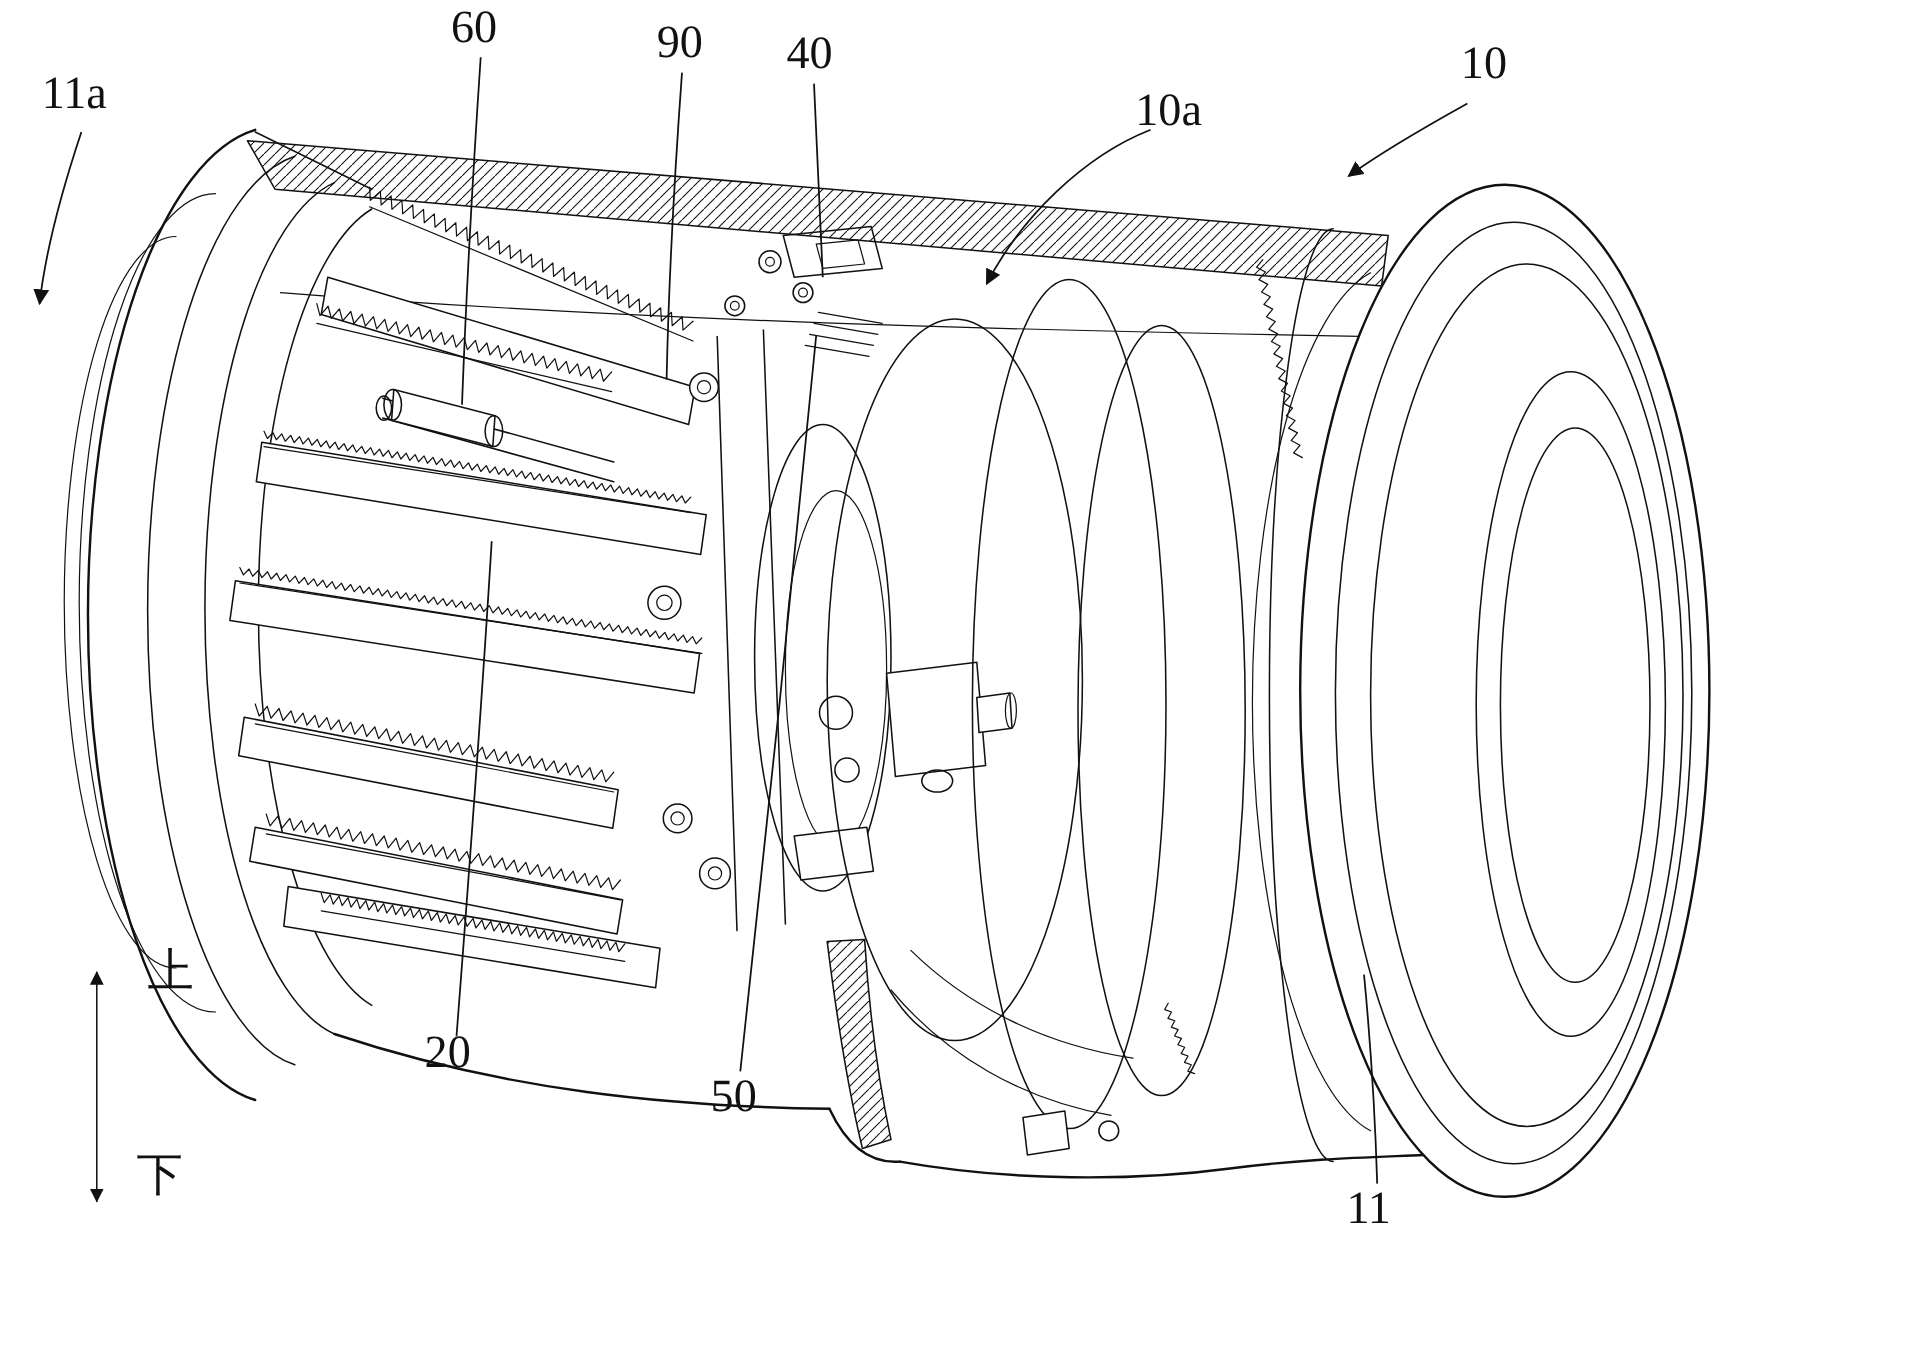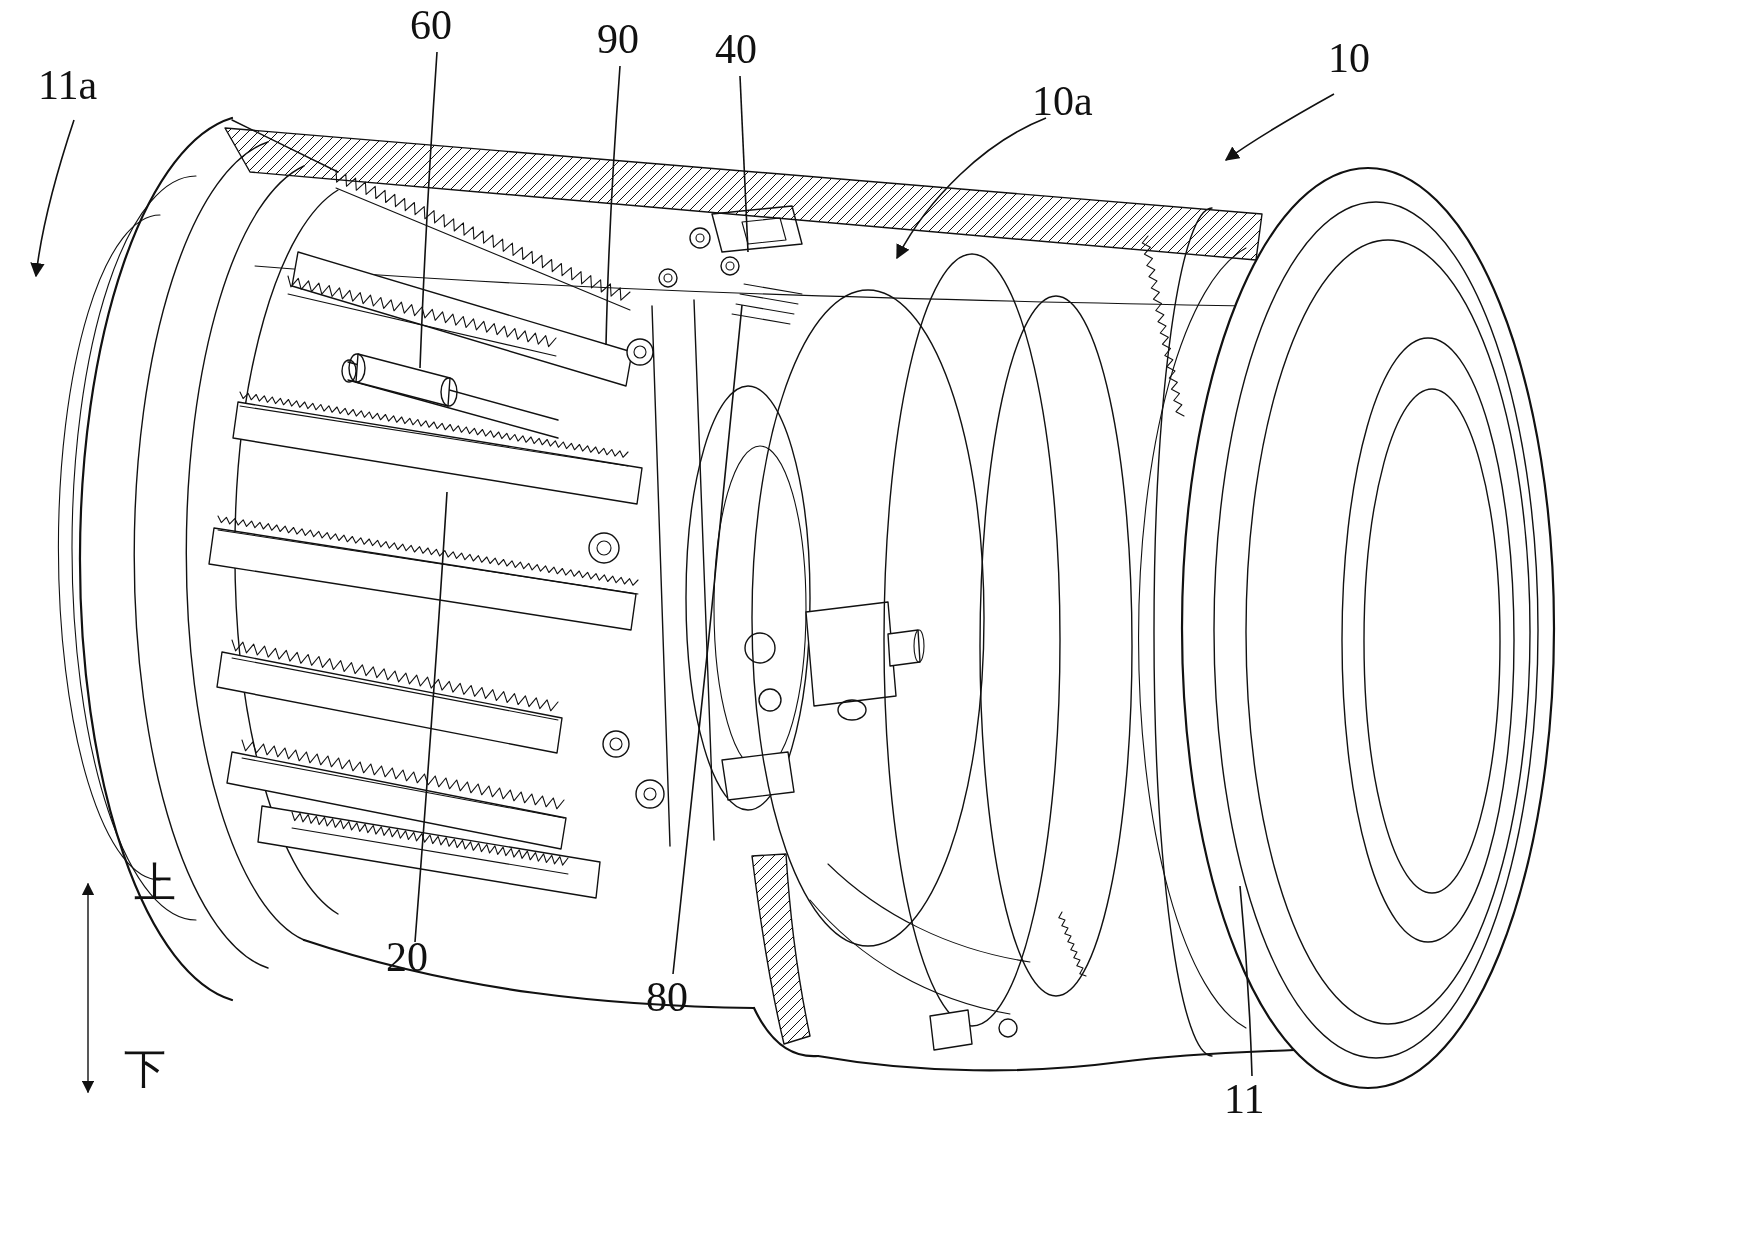--- a/index.html
+++ b/index.html
@@ -167,19 +167,19 @@
     </g>
   </svg>
 
   <span class="label" style="left:38px;top:64px">11a</span>
   <span class="label" style="left:410px;top:4px">60</span>
   <span class="label" style="left:597px;top:18px">90</span>
   <span class="label" style="left:715px;top:28px">40</span>
   <span class="label" style="left:1032px;top:80px">10a</span>
   <span class="label" style="left:1328px;top:37px">10</span>
   <span class="label" style="left:386px;top:936px">20</span>
-  <span class="label" style="left:646px;top:976px">80</span>
+  <span class="label" style="left:646px;top:976px">50</span>
   <span class="label" style="left:1224px;top:1078px">11</span>
 
   <span class="label" style="left:134px;top:862px">上</span>
   <span class="label" style="left:124px;top:1048px">下</span>
 
 </div>
 
 </body></html>

